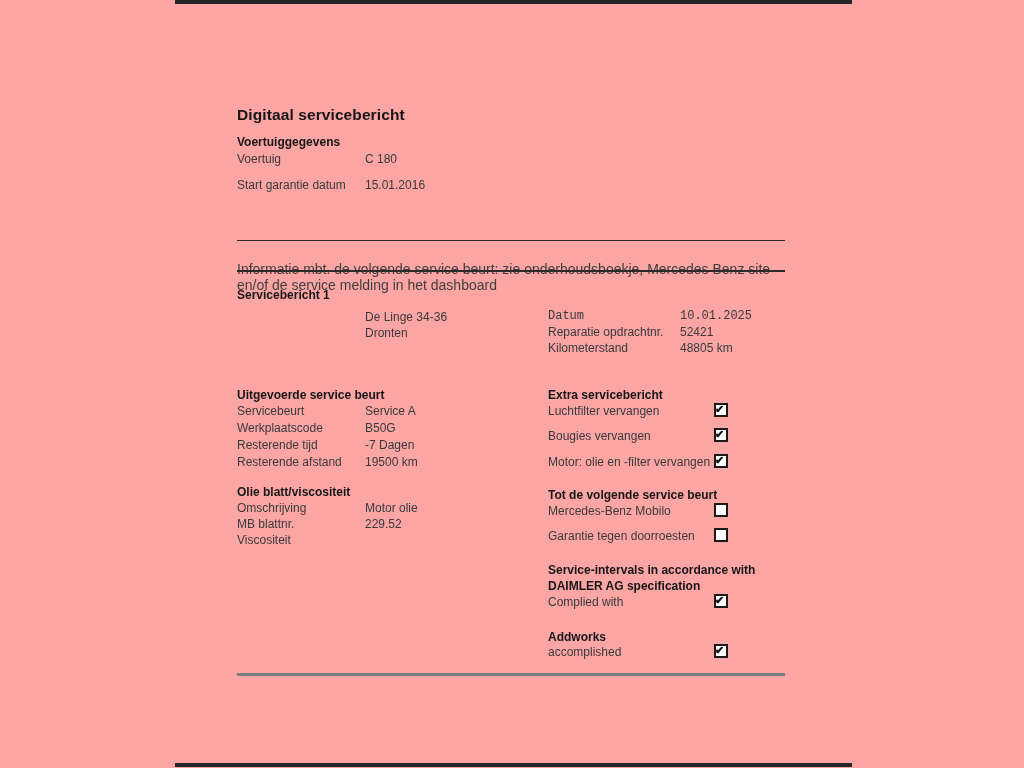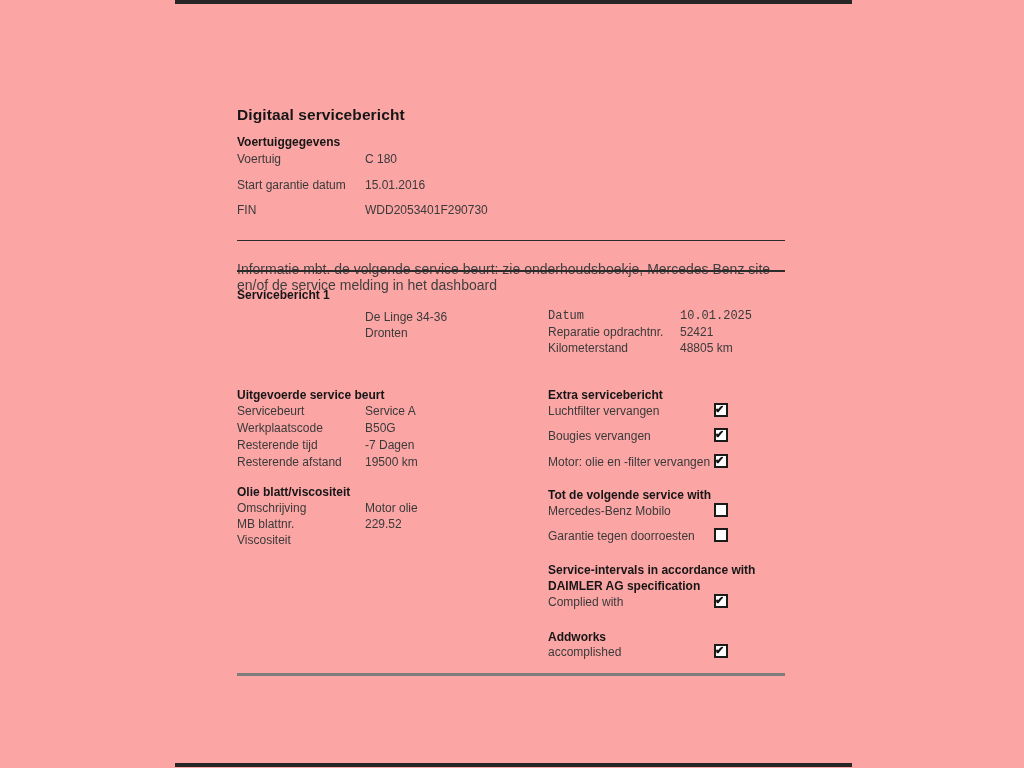--- a/index.html
+++ b/index.html
@@ -38,23 +38,20 @@
   <div class="bar" style="top:763px;"></div>
 
   <div class="abs title" style="left:237px; top:106px;">Digitaal servicebericht</div>
 
   <div class="abs h" style="left:237px; top:135px;">Voertuiggegevens</div>
   <div class="lrow" style="top:152px;">
     <span class="lbl">Voertuig</span><span class="val">C 180</span>
   </div>
   <div class="lrow" style="top:178px;">
     <span class="lbl">Start garantie datum</span><span class="val">15.01.2016</span>
-  </div>
-  <div class="lrow" style="top:203px;">
-    <span class="lbl">FIN</span><span class="val">WDD2053401F290730</span>
   </div>
 
   <div class="rule" style="top:240px; height:1px;"></div>
   <div class="abs note" style="left:237px; top:261px; width:548px;">Informatie mbt. de volgende service beurt: zie onderhoudsboekje, Mercedes Benz site en/of de service melding in het dashboard</div>
   <div class="rule" style="top:270px; height:2px;"></div>
 
   <div class="abs h" style="left:237px; top:288px;">Servicebericht 1</div>
   <div class="addr" style="top:309px;">
     <div>De Linge 34-36</div>
     <div>Dronten</div>
@@ -101,21 +98,21 @@
   </div>
   <div class="checkrow" style="top:429px;">
     <span>Bougies vervangen</span>
     <span class="checkbox checked"></span>
   </div>
   <div class="checkrow" style="top:455px;text-align:center;">
     <span>Motor: olie en -filter vervangen</span>
     <span class="checkbox checked"></span>
   </div>
 
-  <div class="abs h" style="left:548px; top:488px;">Tot de volgende service with</div>
+  <div class="abs h" style="left:548px; top:488px;">Tot de volgende service beurt</div>
   <div class="checkrow" style="top:504px;">
     <span>Mercedes-Benz Mobilo</span>
     <span class="checkbox"></span>
   </div>
   <div class="checkrow" style="top:529px;">
     <span>Garantie tegen doorroesten</span>
     <span class="checkbox"></span>
   </div>
 
   <div class="abs h" style="left:548px; top:563px;">Service-intervals in accordance with</div>

